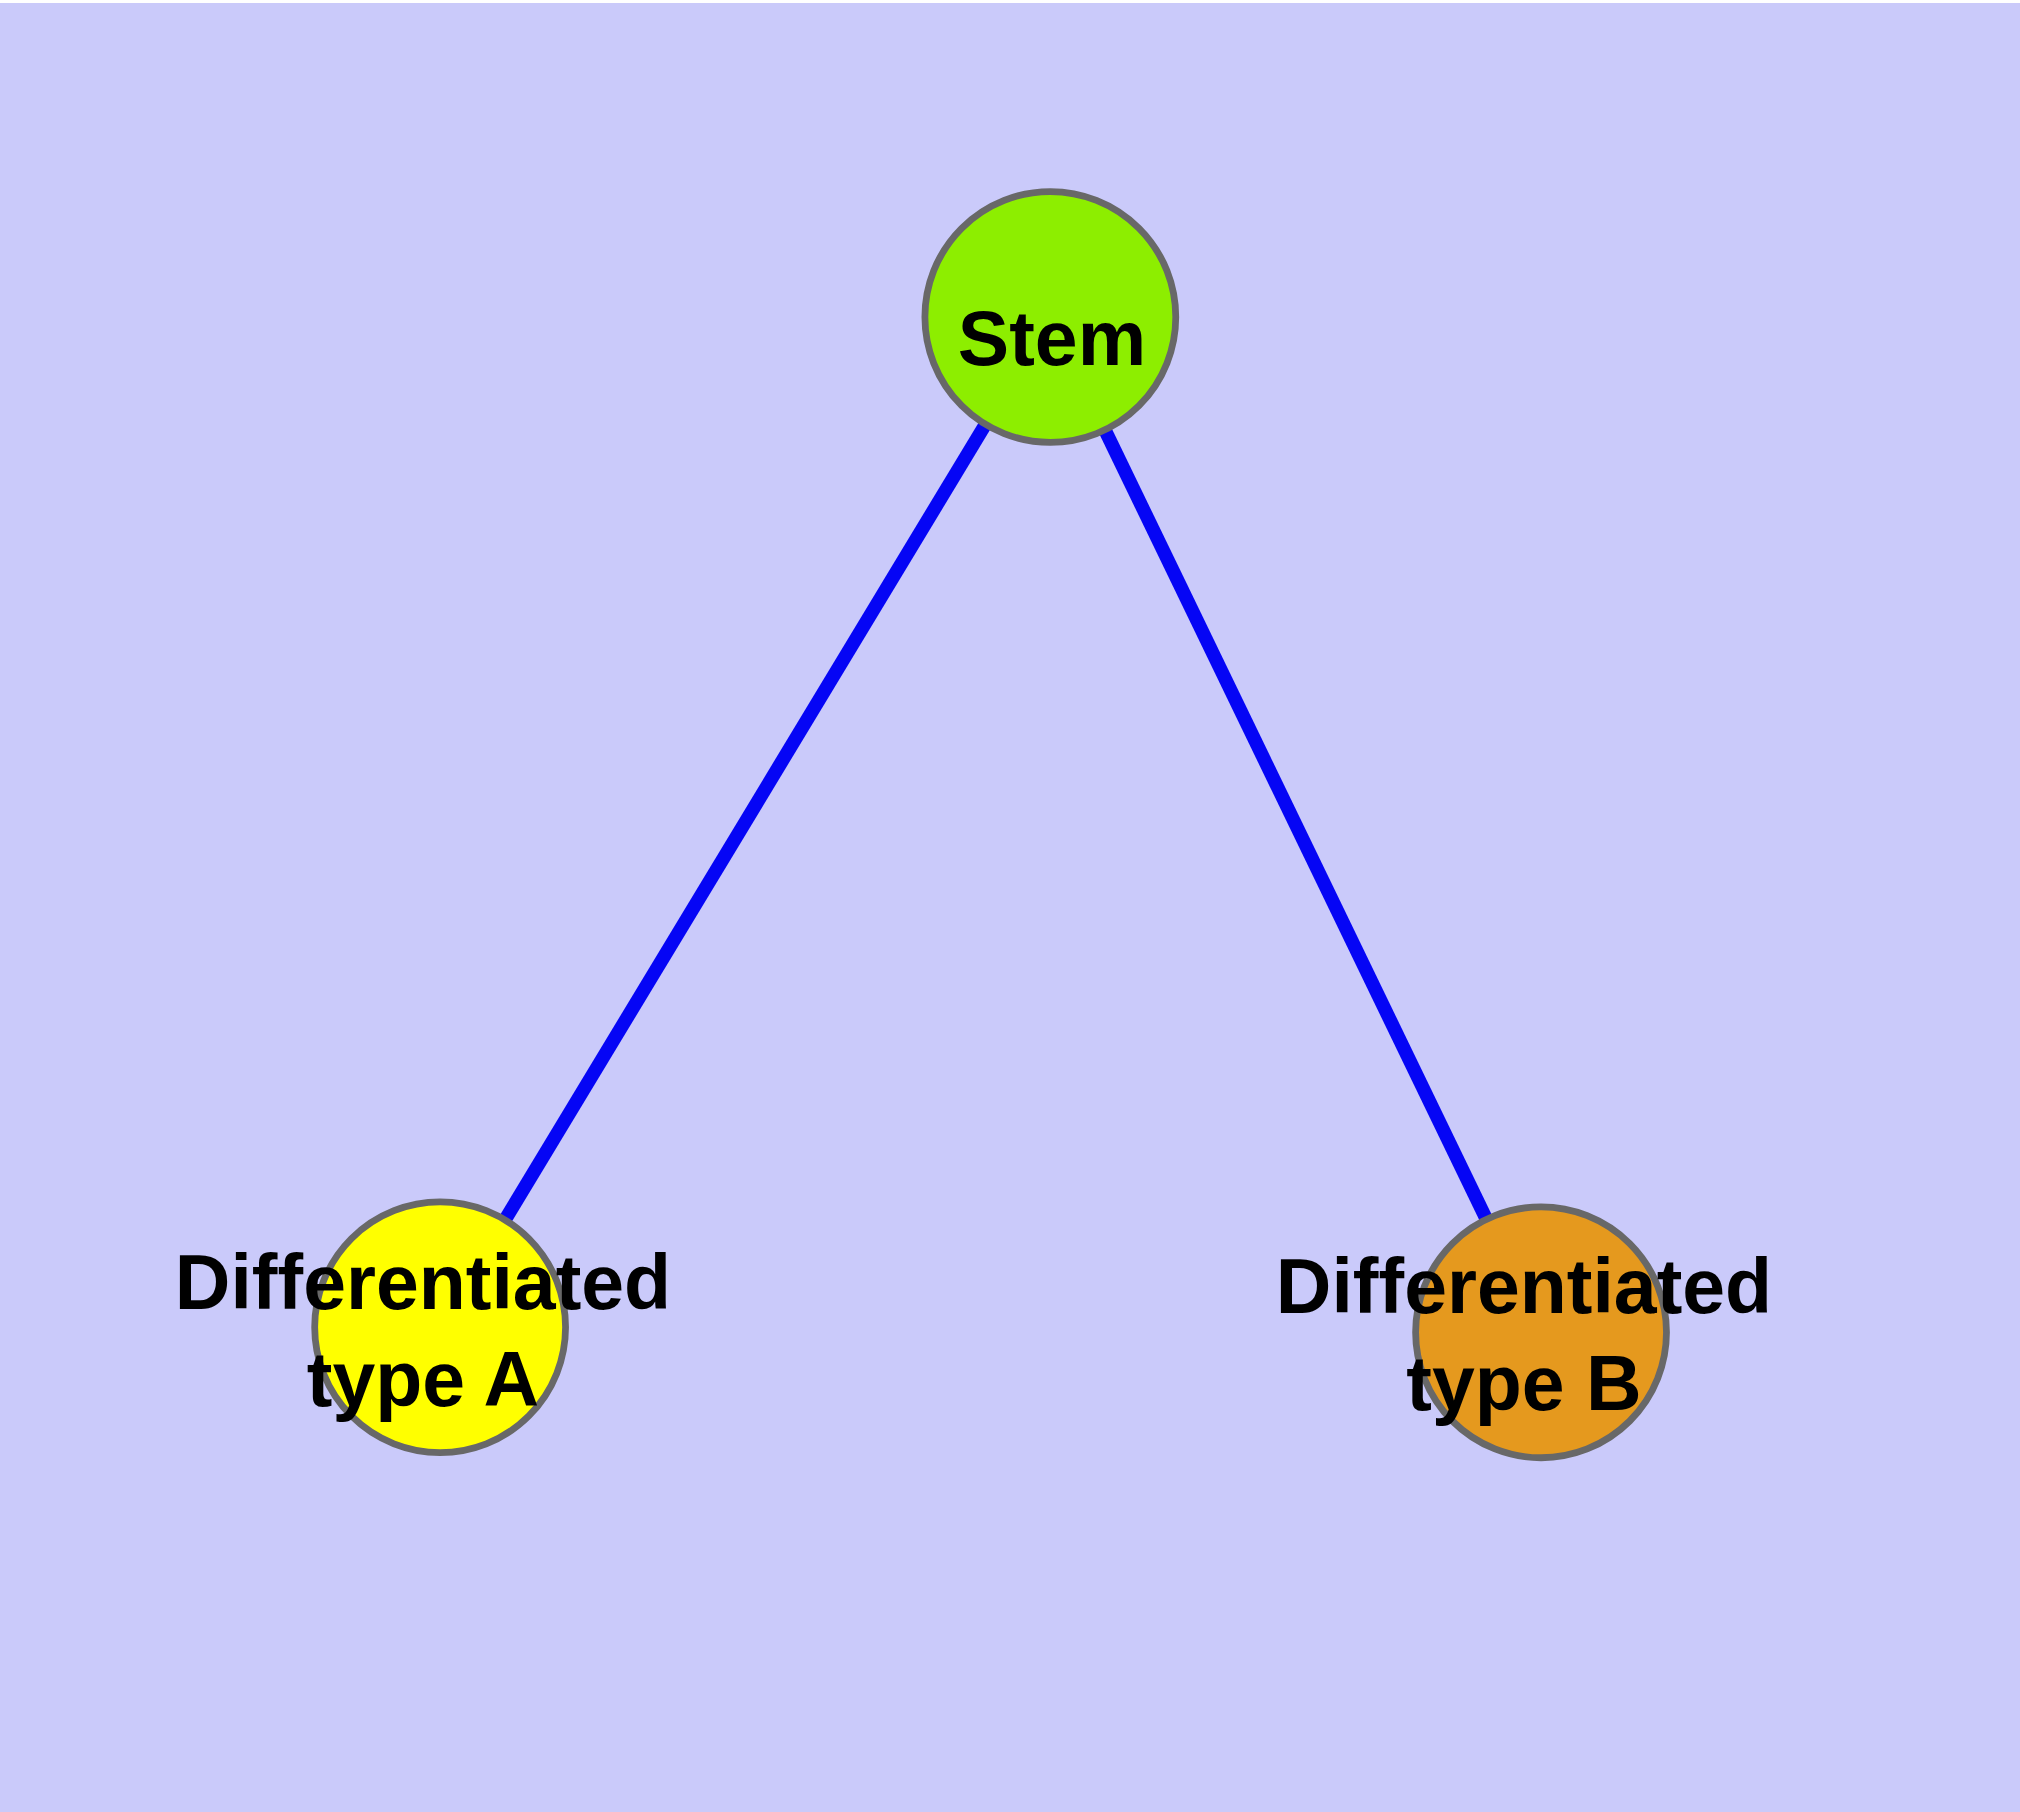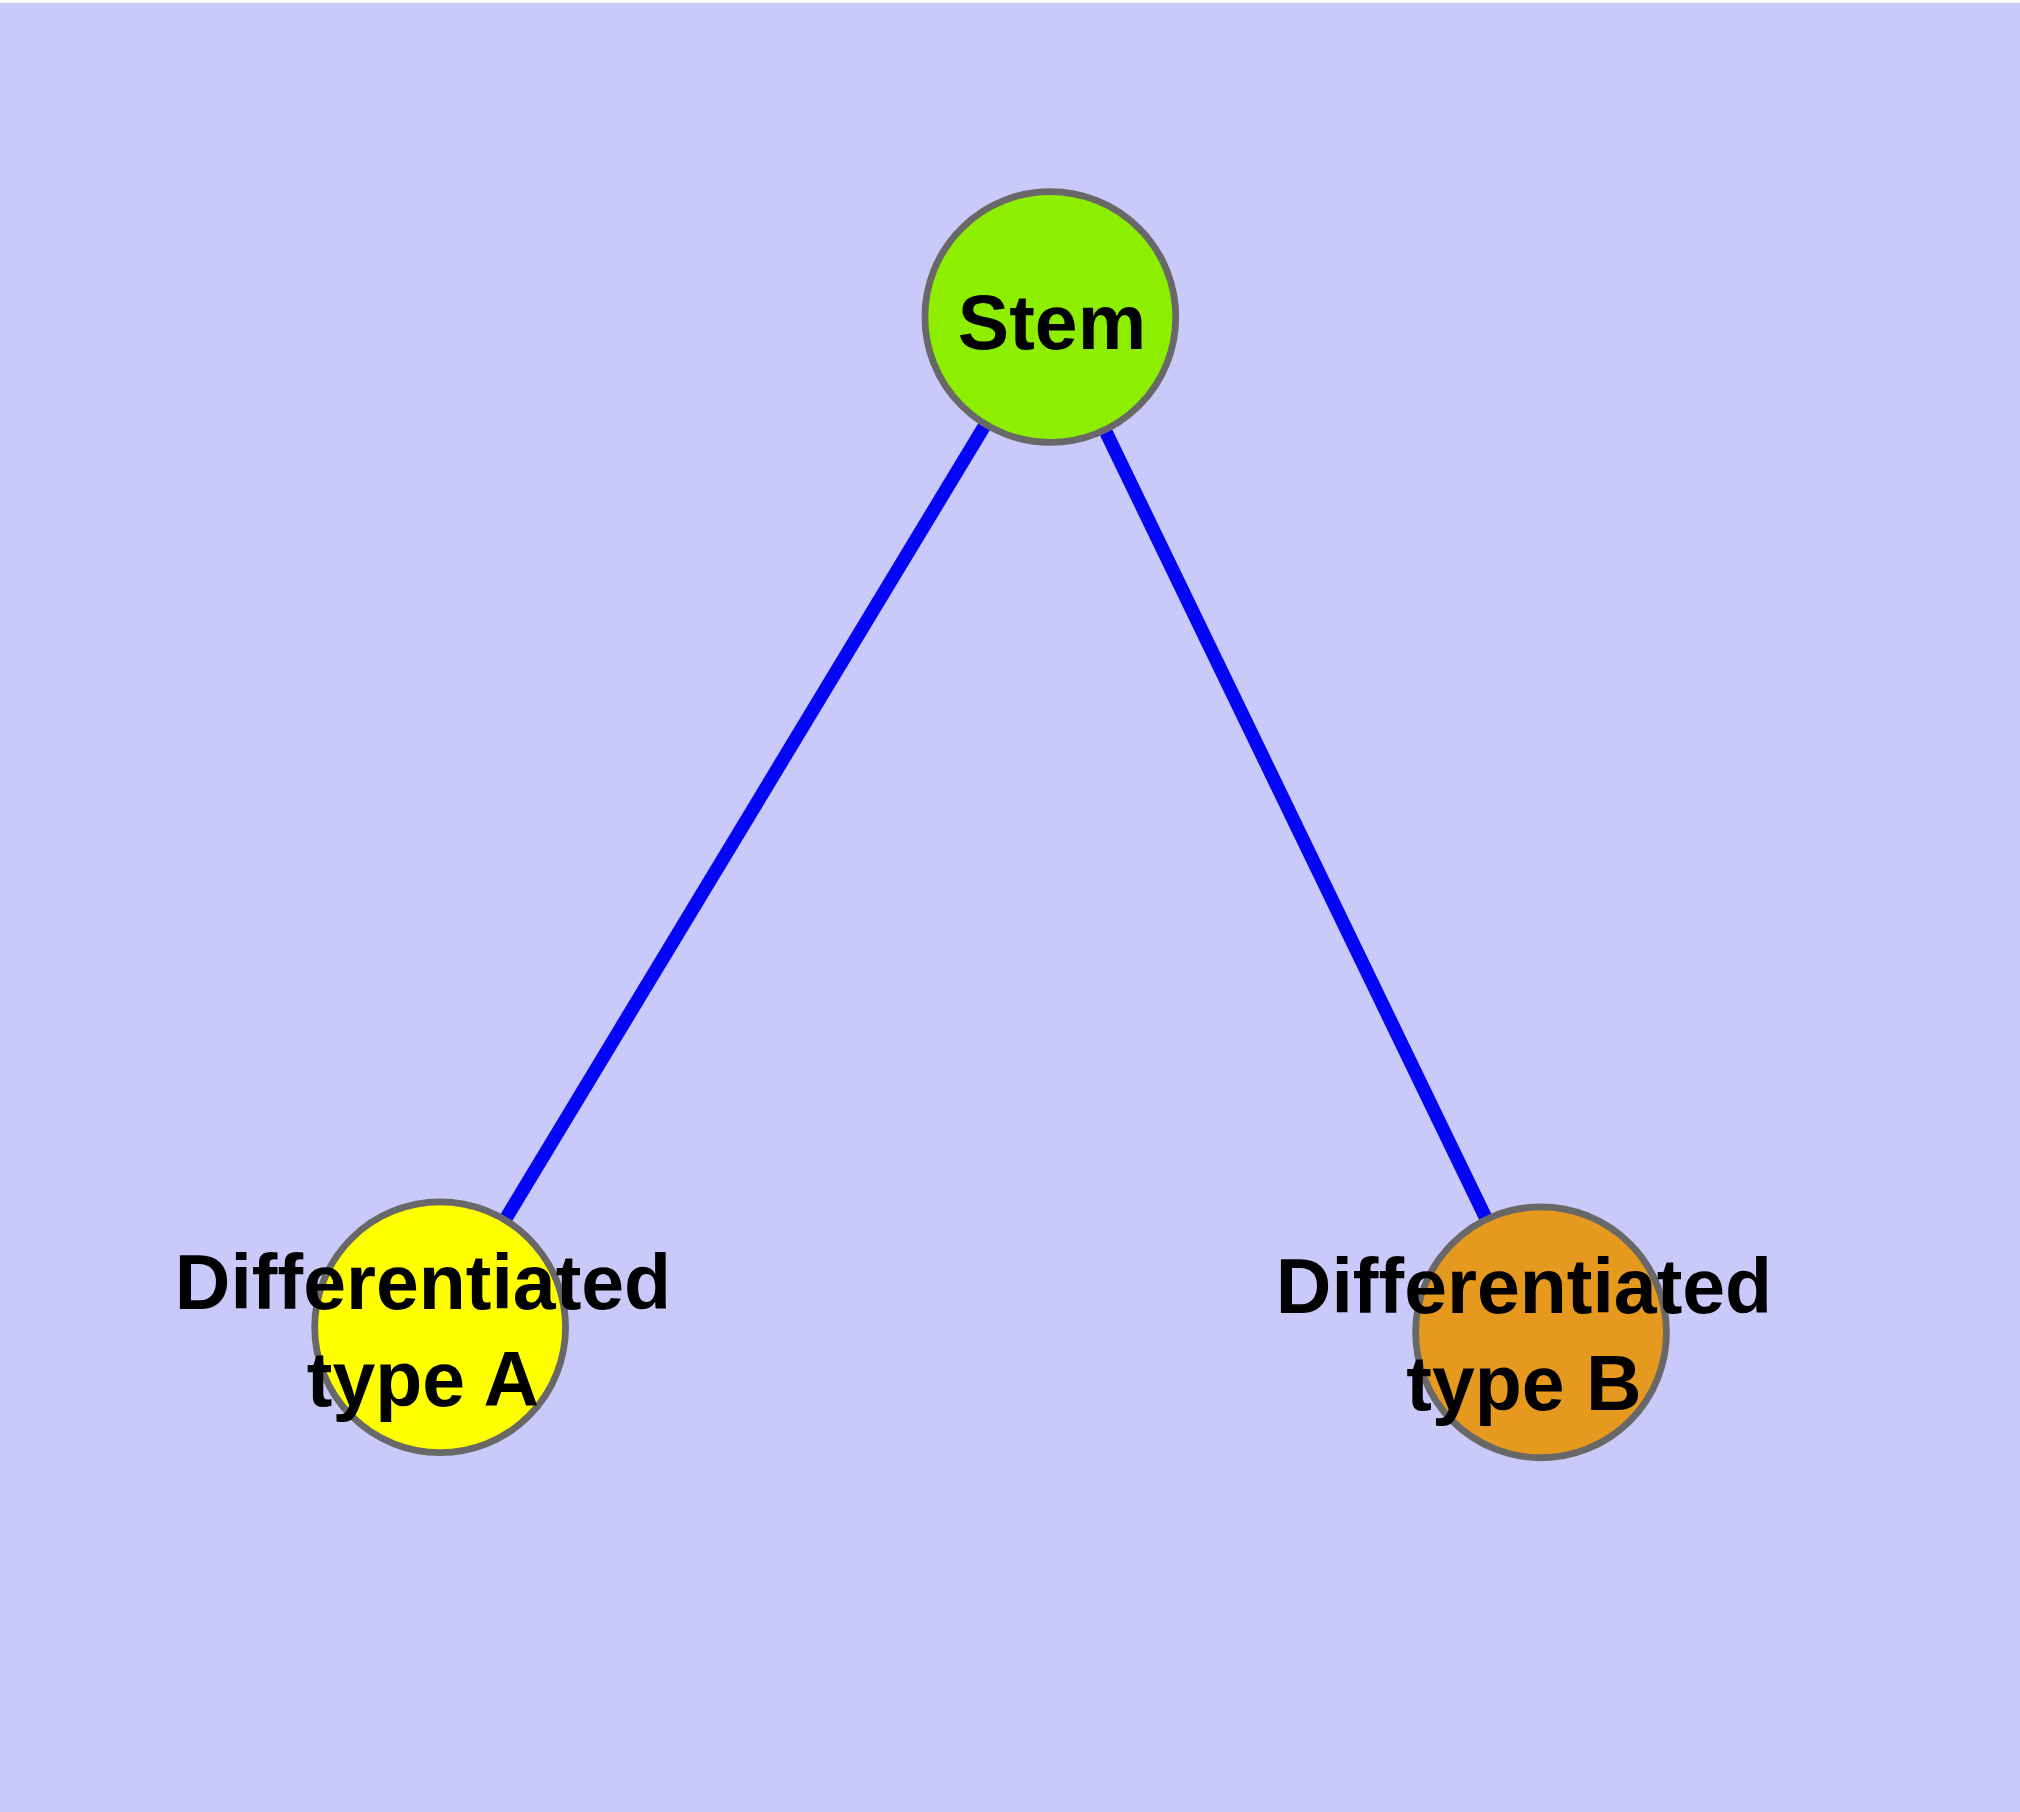--- a/index.html
+++ b/index.html
@@ -40,21 +40,21 @@
     position: absolute;
     transform: translate(-50%, -50%);
     font-size: 77px;
     font-weight: 700;
     line-height: 97px;
     color: #000000;
     text-align: center;
     white-space: pre-line;
     letter-spacing: 0;
   }
-  .label-stem   { left: 1052px; top: 322px;  }
+  .label-stem   { left: 1052px; top: 338px;  }
   .label-type-a { left: 423px;  top: 1331px; }
   .label-type-b { left: 1524px; top: 1335px; }
 </style>
 </head>
 <body>
 
 <div class="canvas">
 
   <div class="top-strip"></div>
 

